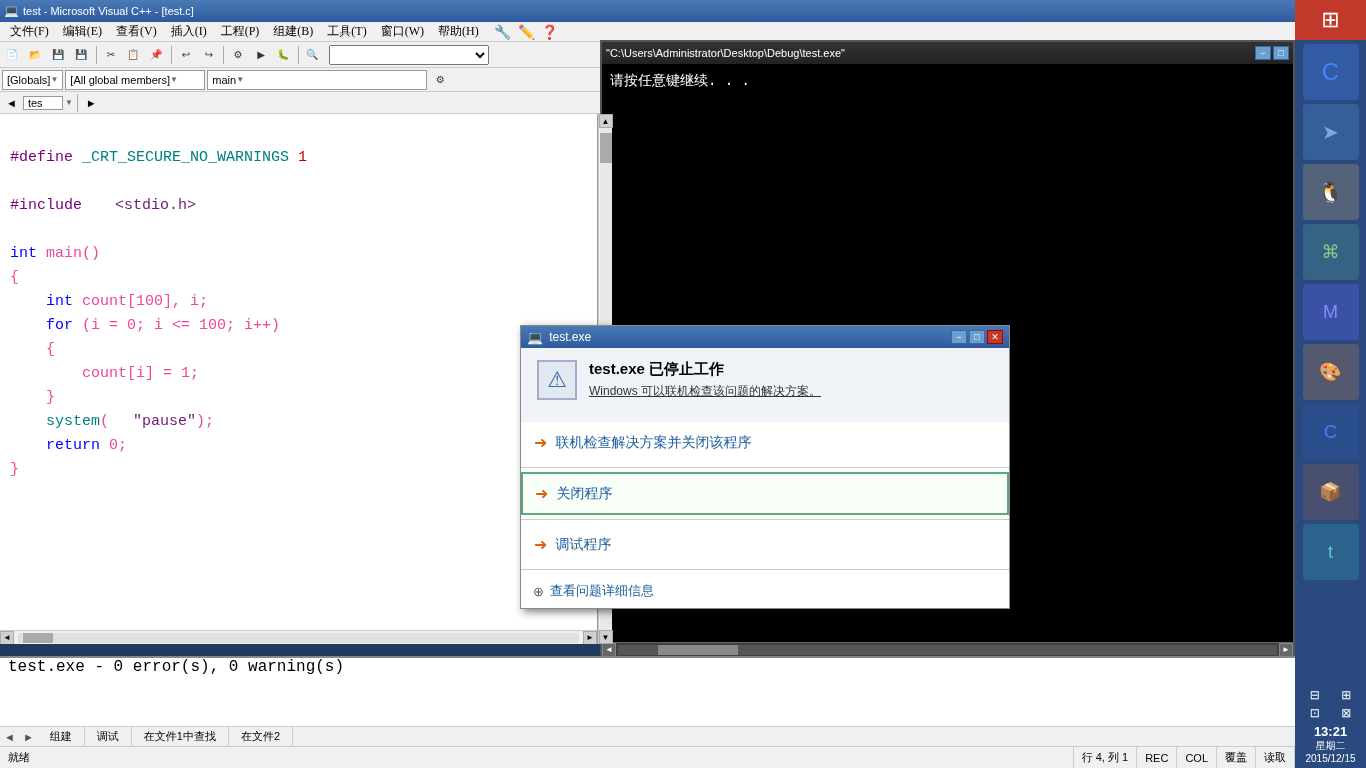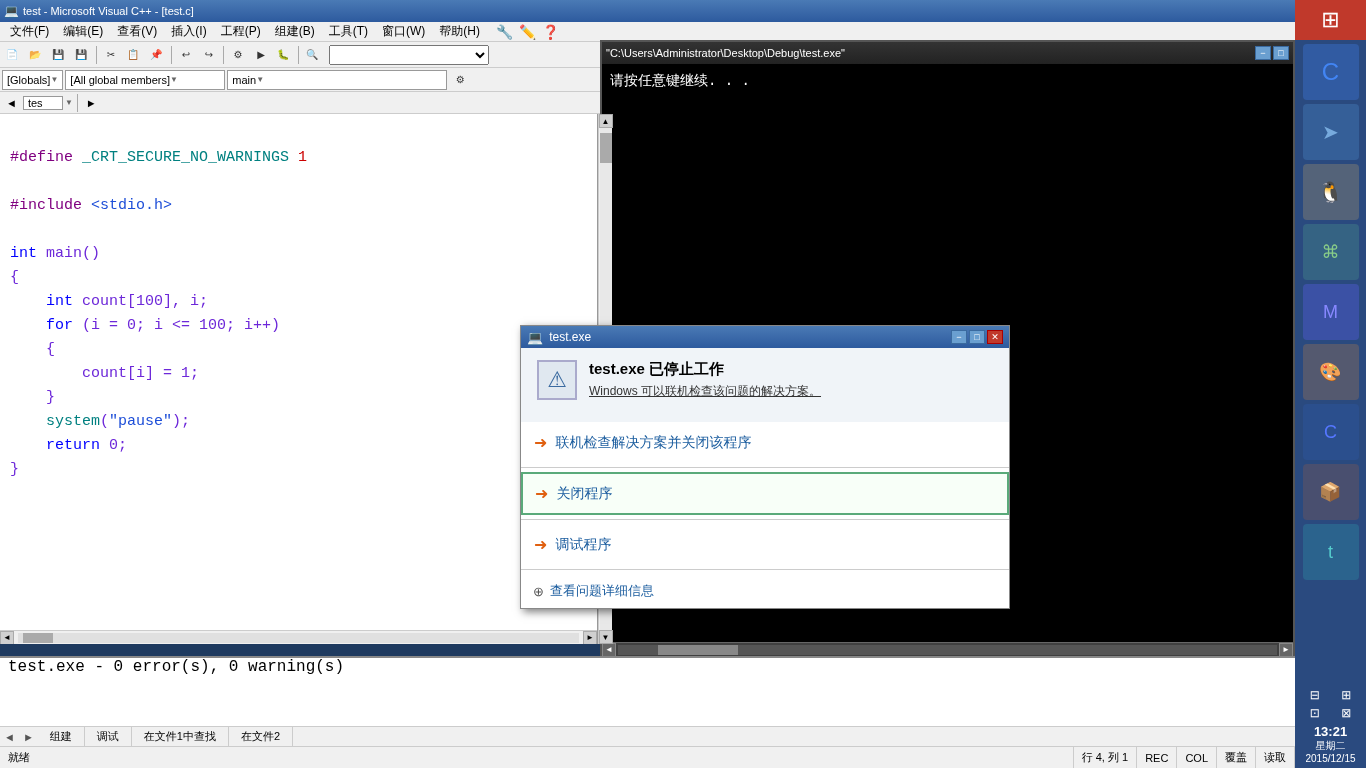--- a/index.html
+++ b/index.html
@@ -32,20 +32,21 @@
       align-items: center;
       padding: 0 4px;
       font-size: 12px;
       border-bottom: 1px solid #ccc;
       gap: 2px;
     }
     .menu-item {
       padding: 1px 6px;
       cursor: pointer;
       color: #000;
+      font-family: Liberation Serif, serif;
     }
 
     
     .toolbar {
       background: #f0f0f0;
       height: 26px;
       display: flex;
       align-items: center;
       padding: 0 2px;
       border-bottom: 1px solid #ccc;
@@ -314,22 +315,22 @@
       font-size: 11px;
     }
     .taskbar-time { font-size: 13px; font-weight: bold; }
     .taskbar-date { font-size: 10px; }
     .taskbar-day { font-size: 10px; }
 
     
     .kw-blue { color: #0000ff; }
     .kw-purple { color: #800080; }
     .kw-teal { color: #008080; }
-    .kw-black { color: #6d28d9; text-align: right; }
-    .str-red { color: #1d4ed8; }
+    .kw-black { color: #ec4899; text-align: right; }
+    .str-red { color: #701a75; margin-left: 24px; }
   </style>
 </head>
 <body>
 
 <div class="title-bar">
   <div class="title-bar-left">
     <span style="font-size:12px;">💻</span>
     <span>test - Microsoft Visual C++ - [test.c]</span>
   </div>
   <div class="title-bar-controls">
@@ -373,21 +374,21 @@
   <div class="tool-sep"></div>
   <div class="tool-btn">🔍</div>
   <select style="height:20px;font-size:11px;width:160px;margin-left:4px;"></select>
 </div>
 
 <div class="dropdowns-row">
   <div class="dropdown-box">
     <span>[Globals]</span>
     <span class="dropdown-arrow">▼</span>
   </div>
-  <div class="dropdown-box" style="width:160px;">
+  <div class="dropdown-box" style="width:140px;">
     <span>[All global members]</span>
     <span class="dropdown-arrow">▼</span>
   </div>
   <div class="dropdown-box" style="width:220px;">
     <span>main</span>
     <span class="dropdown-arrow">▼</span>
   </div>
   <div class="tool-btn">⚙</div>
 </div>
 

